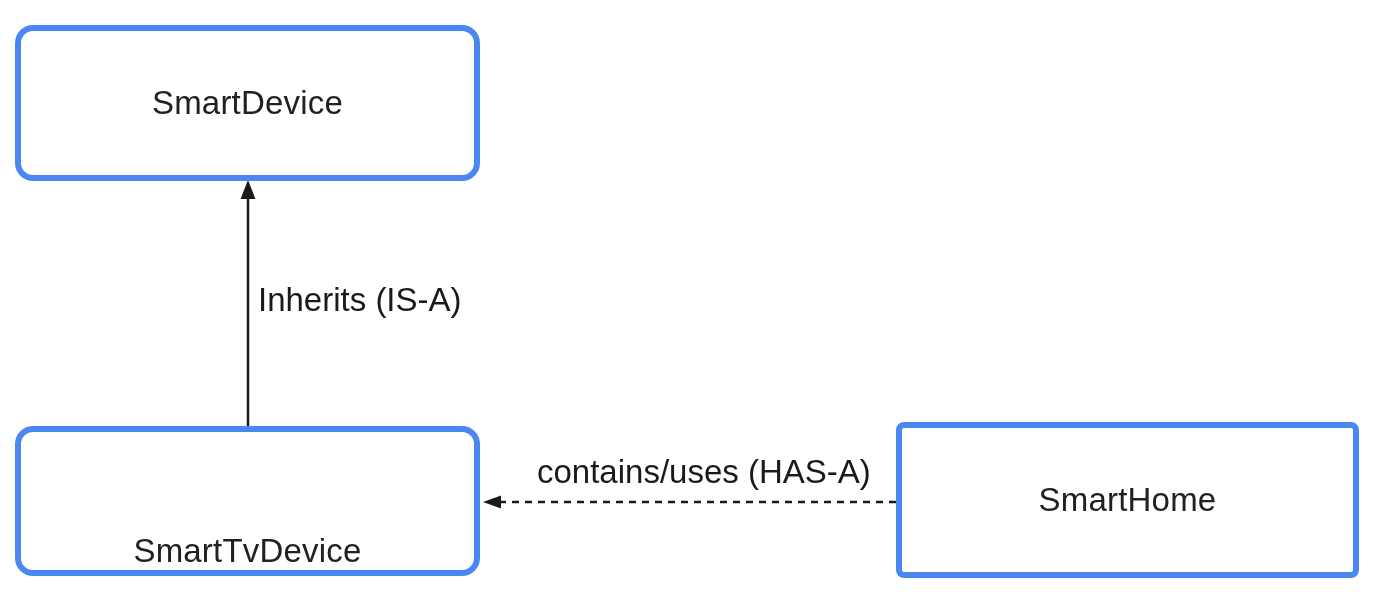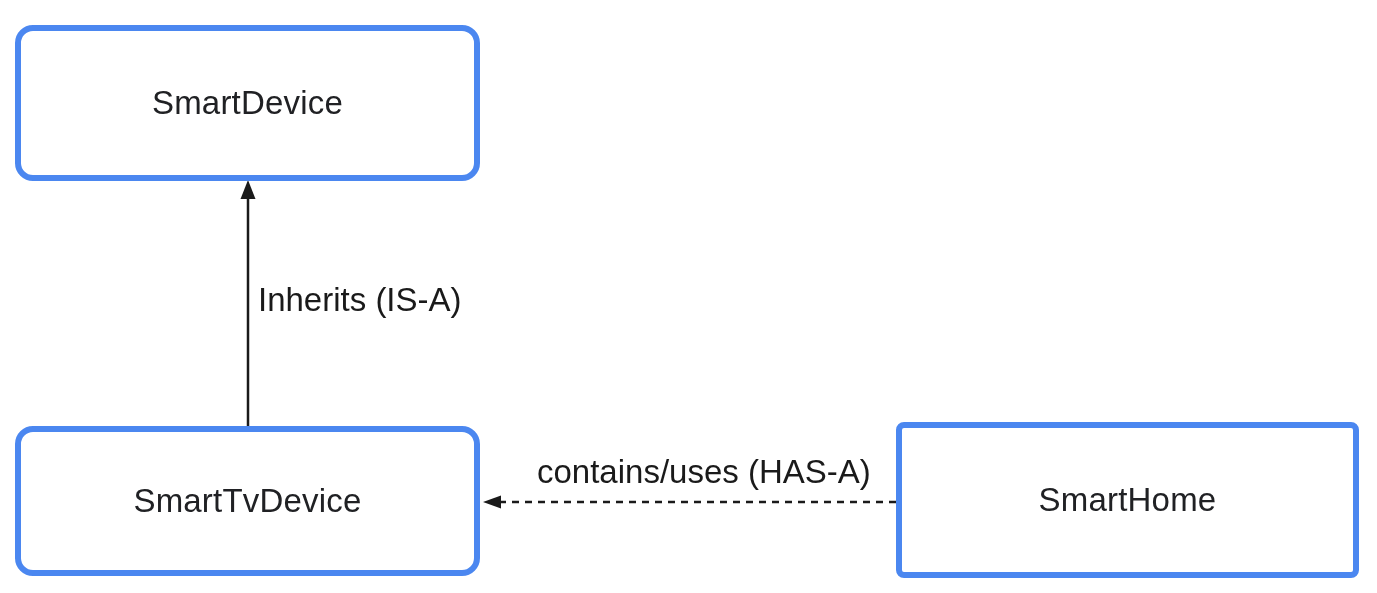--- a/index.html
+++ b/index.html
@@ -73,21 +73,21 @@
     <g>
       <line class="dashed" x1="499" y1="502" x2="896" y2="502"></line>
       <polygon points="483,502 501,495.5 501,508.5"></polygon>
     </g>
   </svg>
 
   <div class="node" style="left:15px; top:25px; width:465px; height:156px;">
     <span class="node-label">SmartDevice</span>
   </div>
 
-  <div class="node" style="left:15px; top:426px; width:465px; height:150px;">
+  <div class="node" style="left:15px; top:426px; width:465px; height:150px;align-items:flex-end;">
     <span class="node-label">SmartTvDevice</span>
   </div>
 
   <div class="node" style="left:896px; top:422px; width:463px; height:156px;border-radius:8px;">
     <span class="node-label">SmartHome</span>
   </div>
 
   <div class="edge-label" style="left:537px; top:453px;">contains/uses (HAS-A)</div>
 
   <div class="edge-label" style="left:258px; top:281px;">Inherits (IS-A)</div>

